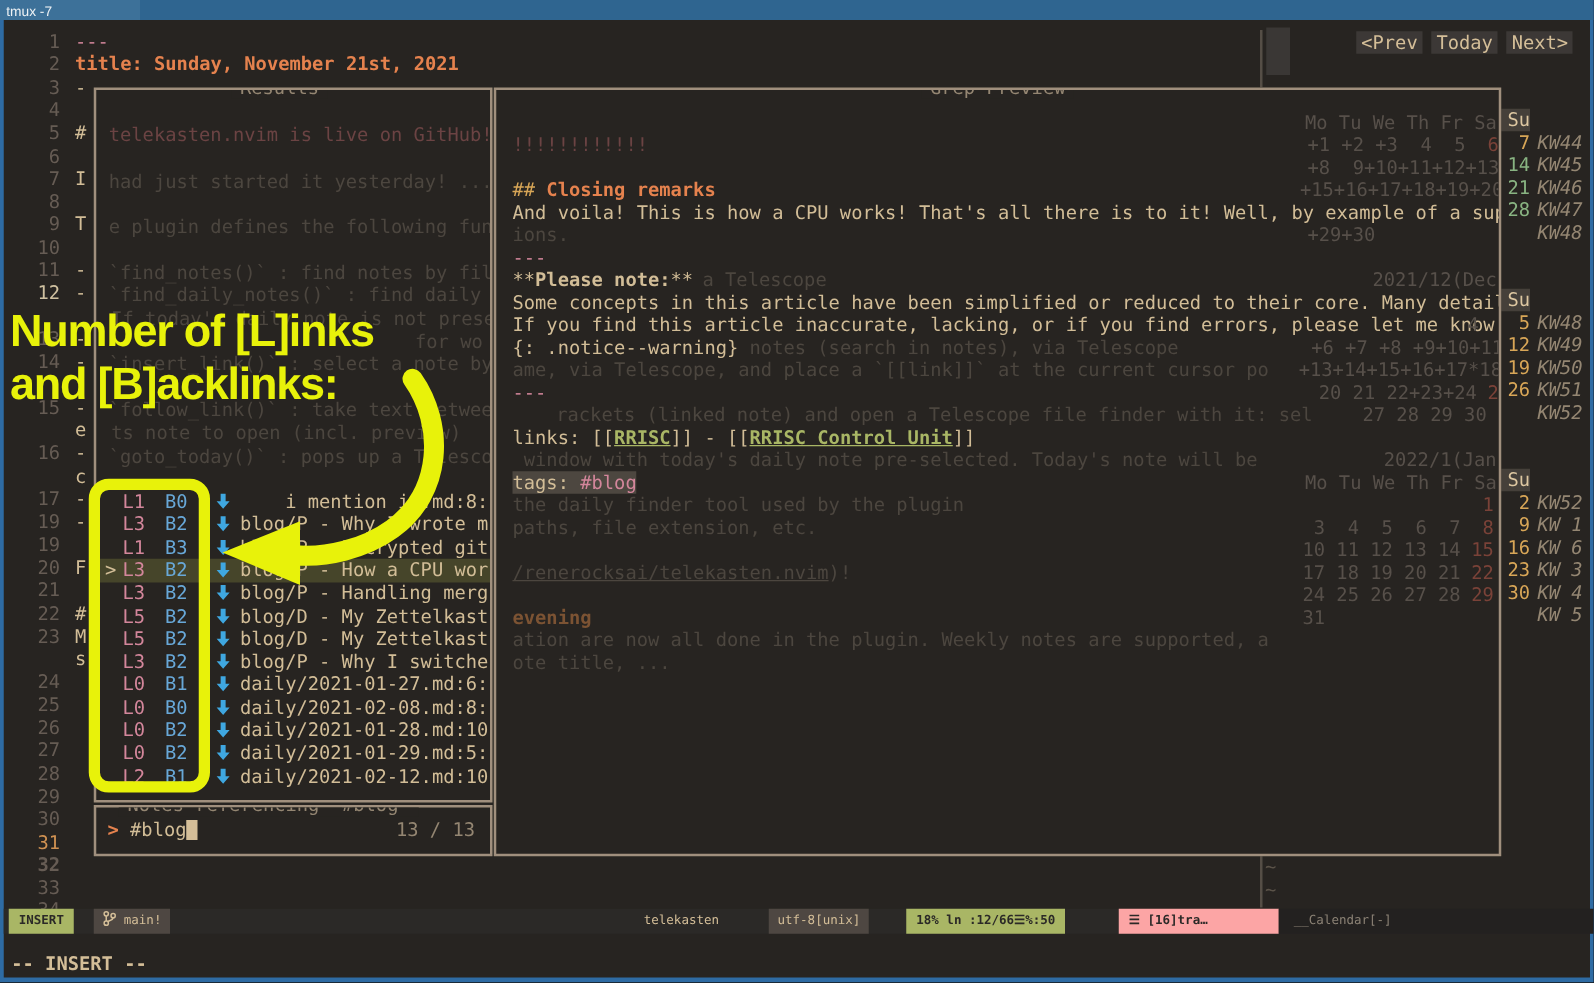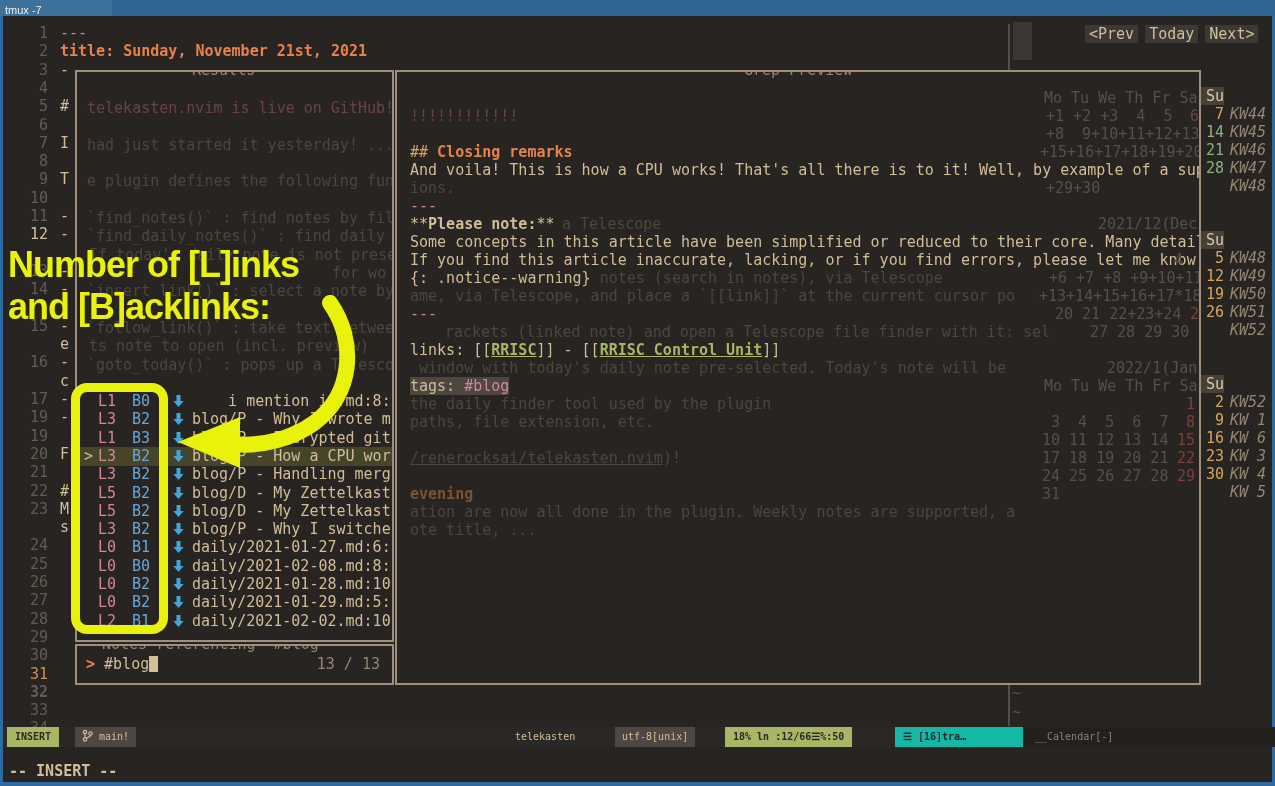--- a/index.html
+++ b/index.html
@@ -306,21 +306,21 @@
             <path d="M4.5 1 h4 v6 h3.2 l-5.2 6 -5.2 -6 h3.2 z" fill="#3fa7e0"></path>
           </svg></div>
         <div class="r r fg" style="left: 115px; white-space: pre;">daily/2021-01-29.md:5:</div>
       </div>
       <div style="position: absolute; left: 0px; top: 540px; width: 100%; height: 19px;">
         <div class="r lnum" style="left: 21px;">L2</div>
         <div class="r bnum" style="left: 55px;">B1</div>
         <div class="r" style="left: 95px; top: 2px;"><svg width="13" height="14" viewBox="0 0 13 14">
             <path d="M4.5 1 h4 v6 h3.2 l-5.2 6 -5.2 -6 h3.2 z" fill="#3fa7e0"></path>
           </svg></div>
-        <div class="r r fg" style="left: 115px; white-space: pre;">daily/2021-02-02.md:10</div>
+        <div class="r r fg" style="left: 115px; white-space: pre;">daily/2021-02-12.md:10</div>
       </div>
     </div>
 
   <div class="win" id="previewwin" style="left:395px;top:70px;width:802px;height:611px;">
     <span class="wtitle" style="left:340px;">Grep Preview</span>
   <div style="position: absolute; left: 0px; top: 17px; width: 802px; height: 18px; padding-left: 13px; white-space: pre;"><span class="caldim" style="white-space: pre; position: absolute; left: 647px;">Mo Tu We Th Fr Sa</span></div>
       <div style="position: absolute; left: 0px; top: 35px; width: 802px; height: 18px; padding-left: 13px; white-space: pre;"><span class="dimred" style="white-space: pre;">!!!!!!!!!!!!</span><span class="caldim" style="white-space: pre; position: absolute; left: 649px;">+1 +2 +3  4  5  </span><span class="caldimred" style="white-space: pre; position: absolute; left: 793px;">6</span></div>
       <div style="position: absolute; left: 0px; top: 53px; width: 802px; height: 18px; padding-left: 13px; white-space: pre;"><span class="caldim" style="white-space: pre; position: absolute; left: 649px;">+8  9+10+11+12+13</span></div>
       <div style="position: absolute; left: 0px; top: 71px; width: 802px; height: 18px; padding-left: 13px; white-space: pre;"><span class="yellow" style="white-space: pre;">## </span><span class="orangeb" style="white-space: pre;">Closing remarks</span><span class="caldim" style="white-space: pre; position: absolute; left: 643px;">+15+16+17+18+19+20</span></div>
       <div style="position: absolute; left: 0px; top: 89px; width: 802px; height: 18px; padding-left: 13px; white-space: pre;"><span class="fg" style="white-space: pre;">And voila! This is how a CPU works! That's all there is to it! Well, by example of a sup</span></div>
@@ -356,21 +356,21 @@
     <div class="chip" style="left:4px;background:#a9b665;color:#2b2927;font-weight:bold;padding:0 8px;">INSERT</div>
     <div class="chip" style="left:72px;background:#4e4742;color:#d4be98;padding:0 7px;"><svg width="11" height="13" viewBox="0 0 11 13" style="vertical-align:-2px">
           <circle cx="3" cy="3" r="1.7" fill="none" stroke="#d4be98" stroke-width="1.2"></circle>
           <circle cx="3" cy="10.5" r="1.7" fill="none" stroke="#d4be98" stroke-width="1.2"></circle>
           <circle cx="8.5" cy="4.5" r="1.7" fill="none" stroke="#d4be98" stroke-width="1.2"></circle>
           <path d="M3 4.7 V8.8 M8.5 6.2 C8.5 8 5.5 8.6 4 9.3" fill="none" stroke="#d4be98" stroke-width="1.2"></path>
         </svg> <span>main!</span></div>
     <div class="chip" style="left:512px;color:#d4be98;">telekasten</div>
     <div class="chip" style="left:612px;background:#4e4742;color:#d4be98;padding:0 7px;">utf-8[unix]</div>
     <div class="chip" style="left:722px;background:#a9b665;color:#2b2927;font-weight:bold;padding:0 8px;">18% ln :12/66☰%:50</div>
-    <div class="chip" style="left:892px;width:112px;background:#14b8a6;color:#2b2927;font-weight:bold;padding:0 8px;">☰ [16]tra…</div>
+    <div class="chip" style="left:892px;width:112px;background:#fca5a5;color:#2b2927;font-weight:bold;padding:0 8px;">☰ [16]tra…</div>
     <div class="chip" style="left:1020px;right:0;width:249px;background:#232120;color:#8a8174;padding:0 12px;">__Calendar[-]</div>
   </div>
   <div class="cmdline">-- INSERT --</div>
 
   <div class="ann-text" style="top:244px;">Number of [L]inks</div>
   <div class="ann-text" style="top:286px;">and [B]acklinks:</div>
   <div class="annbox"></div>
   <svg class="overlay" width="1275" height="786">
     <path d="M330,303 C356,340 354,394 314,423 C292,439 260,447 234,444" fill="none" stroke="#e8f20a" stroke-width="16" stroke-linecap="round"></path>
     <polygon points="240,417 240,468 178,442" fill="#e8f20a"></polygon>

